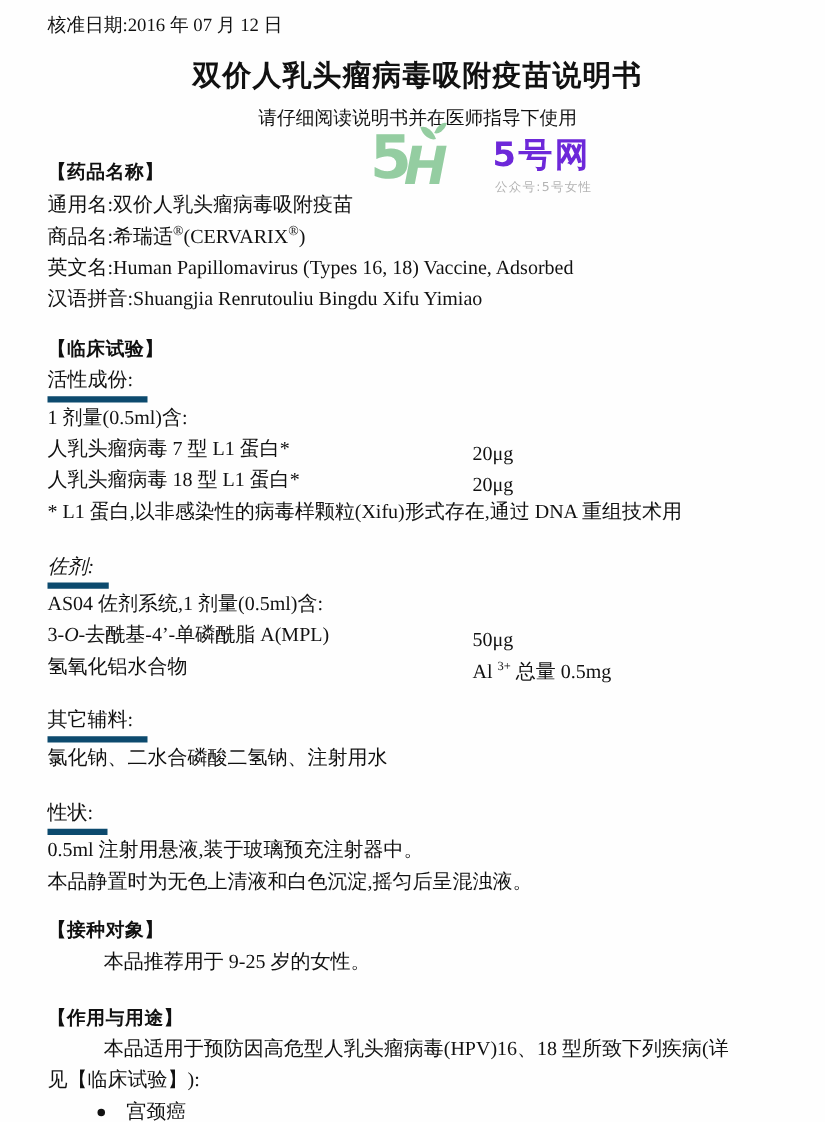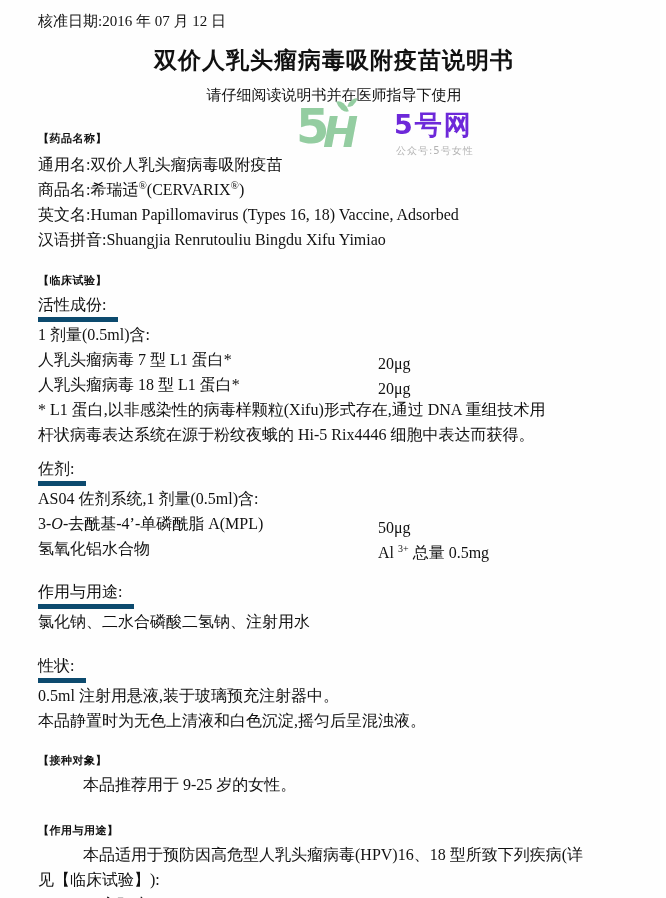--- a/index.html
+++ b/index.html
@@ -15,39 +15,39 @@
   }
   .approval { font-size:15px; line-height:22px; }
   .title {
     margin:10px 0 0 0;
     font-size:23px; font-weight:bold; line-height:38px;
     text-align:center; letter-spacing:1px;
   }
   .subtitle { margin-top:4px; font-size:15px; line-height:22px; text-align:center; }
   .sec-heading {
     font-family:"Liberation Sans","DejaVu Sans",sans-serif;
-    font-size:11px; font-weight:bold; line-height:24px; letter-spacing:0.5px;
+    font-size:15px; font-weight:bold; line-height:24px; letter-spacing:0.5px;
   }
   .line { font-size:16px; line-height:25px; }
   .indent { text-indent:45px; }
   .subhead-wrap { font-size:16px; line-height:25px; }
   .subhead {
     display:inline-block;
     border-bottom:5px solid #0c4a6e;
     padding-right:12px;
   }
   .row { position:relative; }
   .row .val { position:absolute; left:340px; top:4px; white-space:nowrap; }
   .sup { vertical-align:super; font-size:10px; line-height:0; }
   .reg { vertical-align:super; font-size:11px; line-height:0; }
   .it { font-style:italic; }
   .mt-drug { margin-top:20px; }
   .mt-body { margin-top:2px; }
   .mt-comp { margin-top:16px; }
-  .mt-adjuvant { margin-top:9px; }
+  .mt-adjuvant { margin-top:19px;font-style:italic; }
   .mt-other { margin-top:18px; }
   .mt-appearance { margin-top:19px; }
   .mt-target { margin-top:15px; }
   .mt-indication { margin-top:21px; }
   .bullet-row { display:flex; align-items:center; margin-left:40px; font-size:16px; line-height:25px; }
   .dot { width:6px; height:6px; border-radius:50%; background:#111; margin-right:17px; flex:0 0 auto; }
 
   
   .watermark { position:absolute; left:296px; top:100px; width:230px; height:60px; }
   .logo-mark { position:absolute; left:0; top:0; width:95px; height:58px; }
@@ -110,34 +110,33 @@
   <div class="line">1 剂量(0.5ml)含:</div>
   <div class="line row">
     <span>人乳头瘤病毒 7 型 L1 蛋白*</span>
     <span class="val">20μg</span>
   </div>
   <div class="line row">
     <span>人乳头瘤病毒 18 型 L1 蛋白*</span>
     <span class="val">20μg</span>
   </div>
   <div class="line">* L1 蛋白,以非感染性的病毒样颗粒(Xifu)形式存在,通过 DNA 重组技术用</div>
-  <div class="line">杆状病毒表达系统在源于粉纹夜蛾的 Hi-5 Rix4446 细胞中表达而获得。</div>
 
   <div class="subhead-wrap mt-adjuvant"><span class="subhead">佐剂:</span></div>
   <div class="line">AS04 佐剂系统,1 剂量(0.5ml)含:</div>
   <div class="line row">
     <span><span>3-</span><span class="it">O</span><span>-去酰基-4’-单磷酰脂 A(MPL)</span></span>
     <span class="val">50μg</span>
   </div>
   <div class="line row">
     <span>氢氧化铝水合物</span>
     <span class="val"><span>Al</span> <span class="sup">3+</span><span> 总量 0.5mg</span></span>
   </div>
 
-  <div class="subhead-wrap mt-other"><span class="subhead">作用与用途:</span></div>
+  <div class="subhead-wrap mt-other"><span class="subhead">其它辅料:</span></div>
   <div class="line">氯化钠、二水合磷酸二氢钠、注射用水</div>
 
   <div class="subhead-wrap mt-appearance"><span class="subhead">性状:</span></div>
   <div class="line">0.5ml 注射用悬液,装于玻璃预充注射器中。</div>
   <div class="line">本品静置时为无色上清液和白色沉淀,摇匀后呈混浊液。</div>
 
   <div class="sec-heading mt-target">【接种对象】</div>
   <div class="line indent">本品推荐用于 9-25 岁的女性。</div>
 
   <div class="sec-heading mt-indication">【作用与用途】</div>

